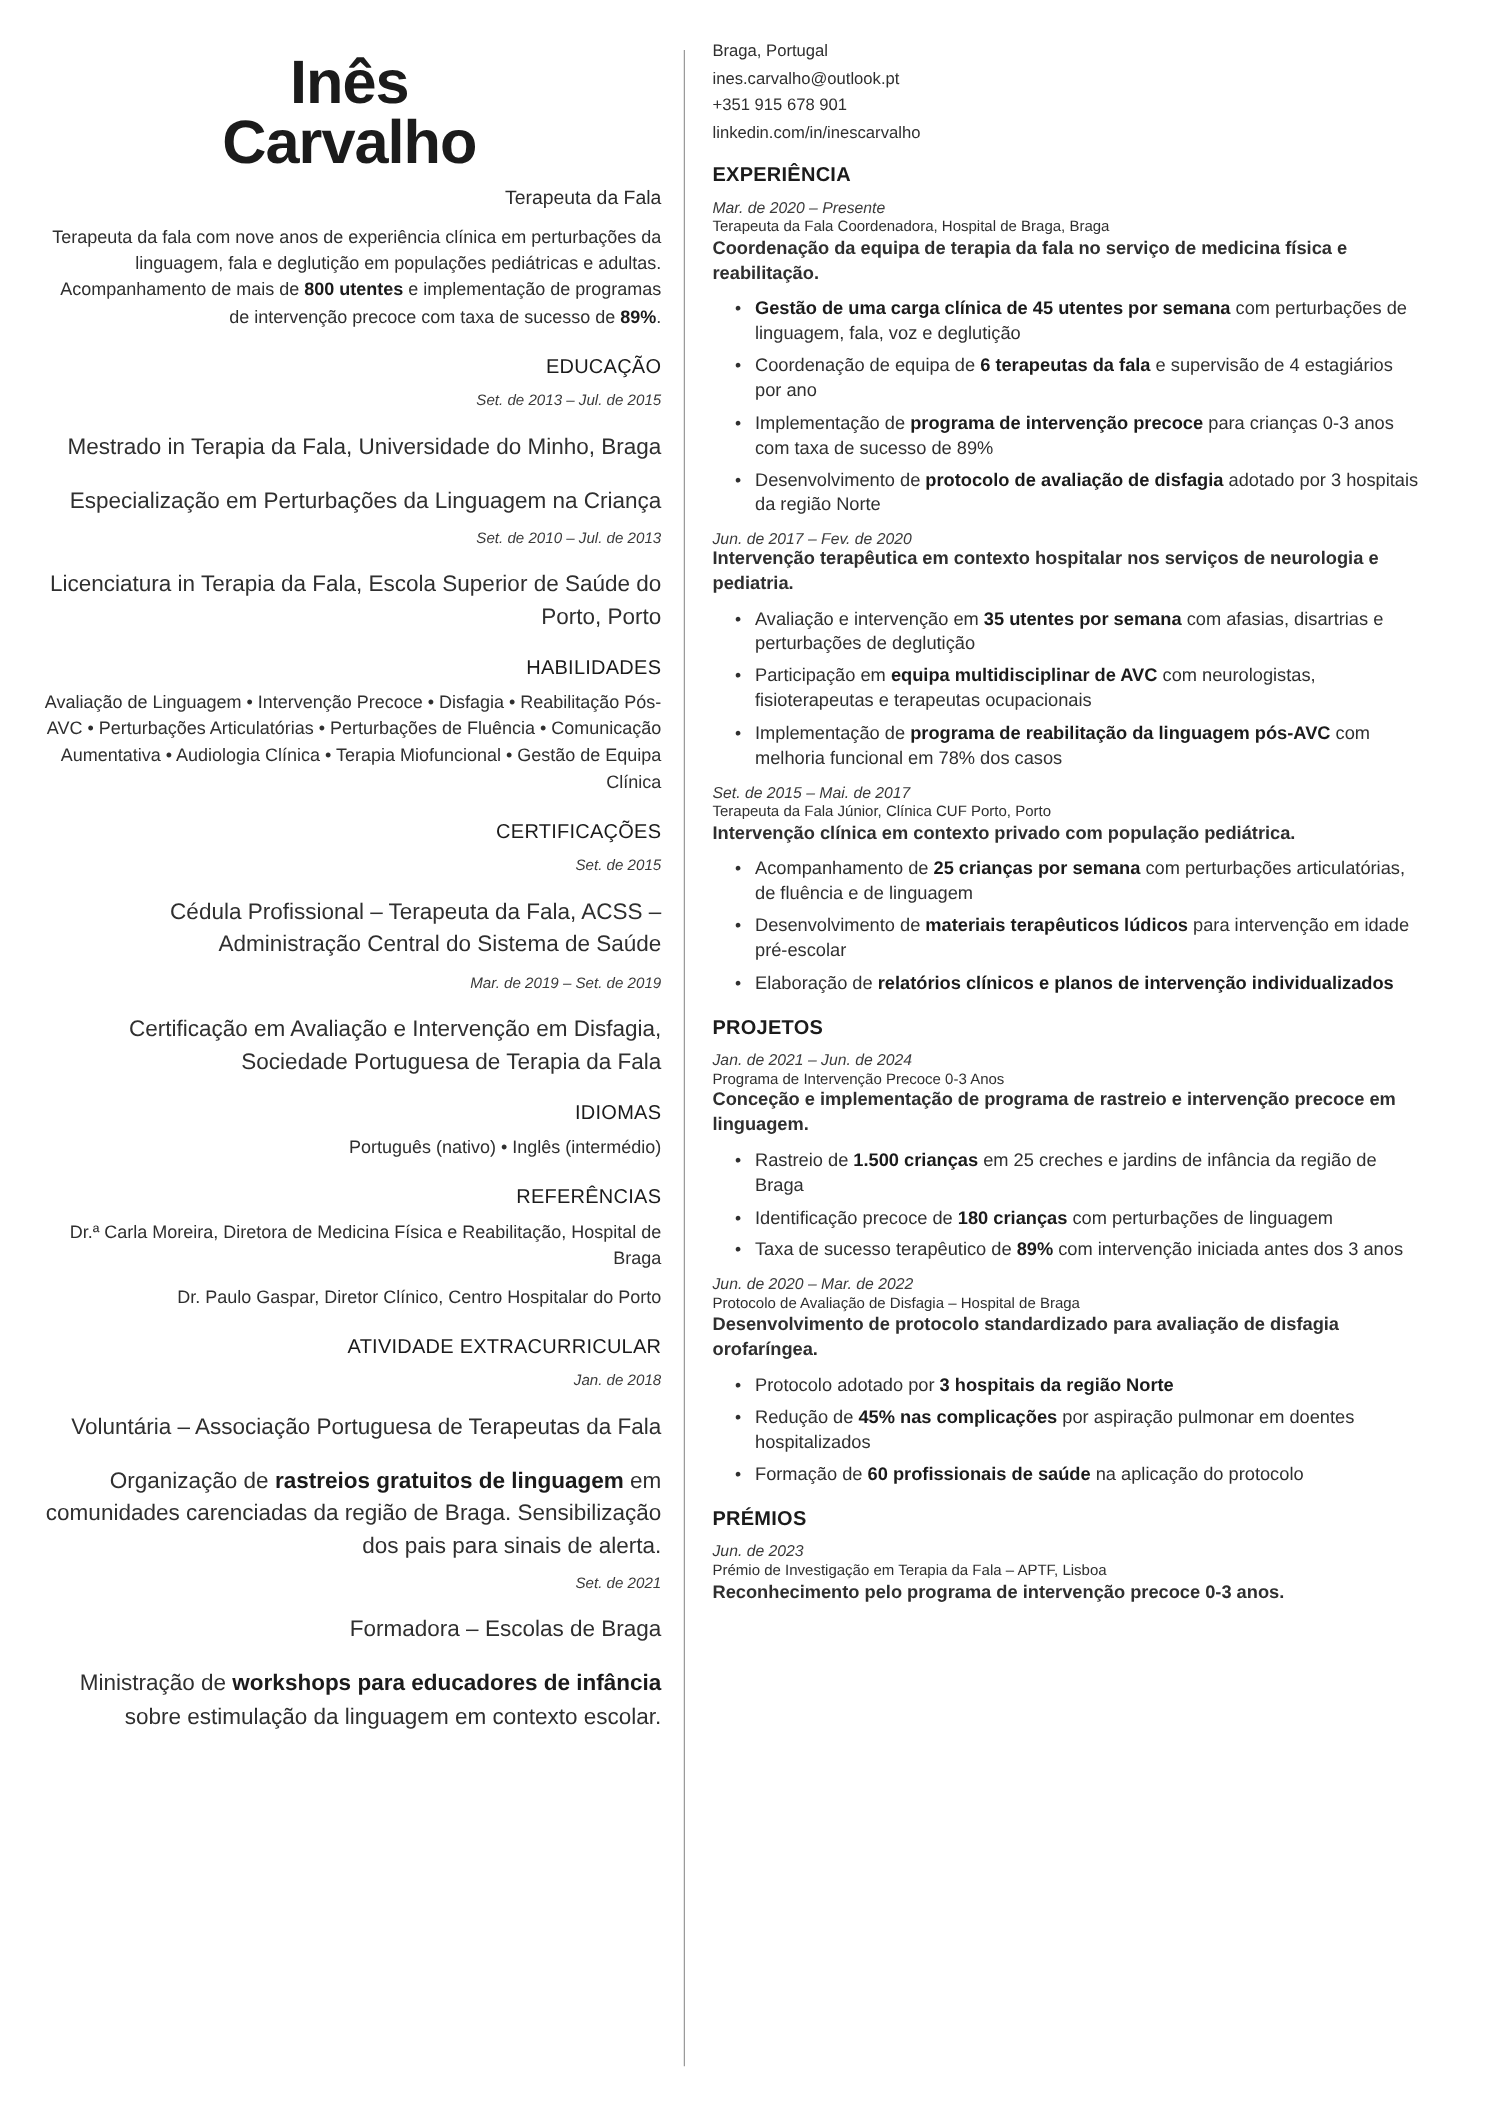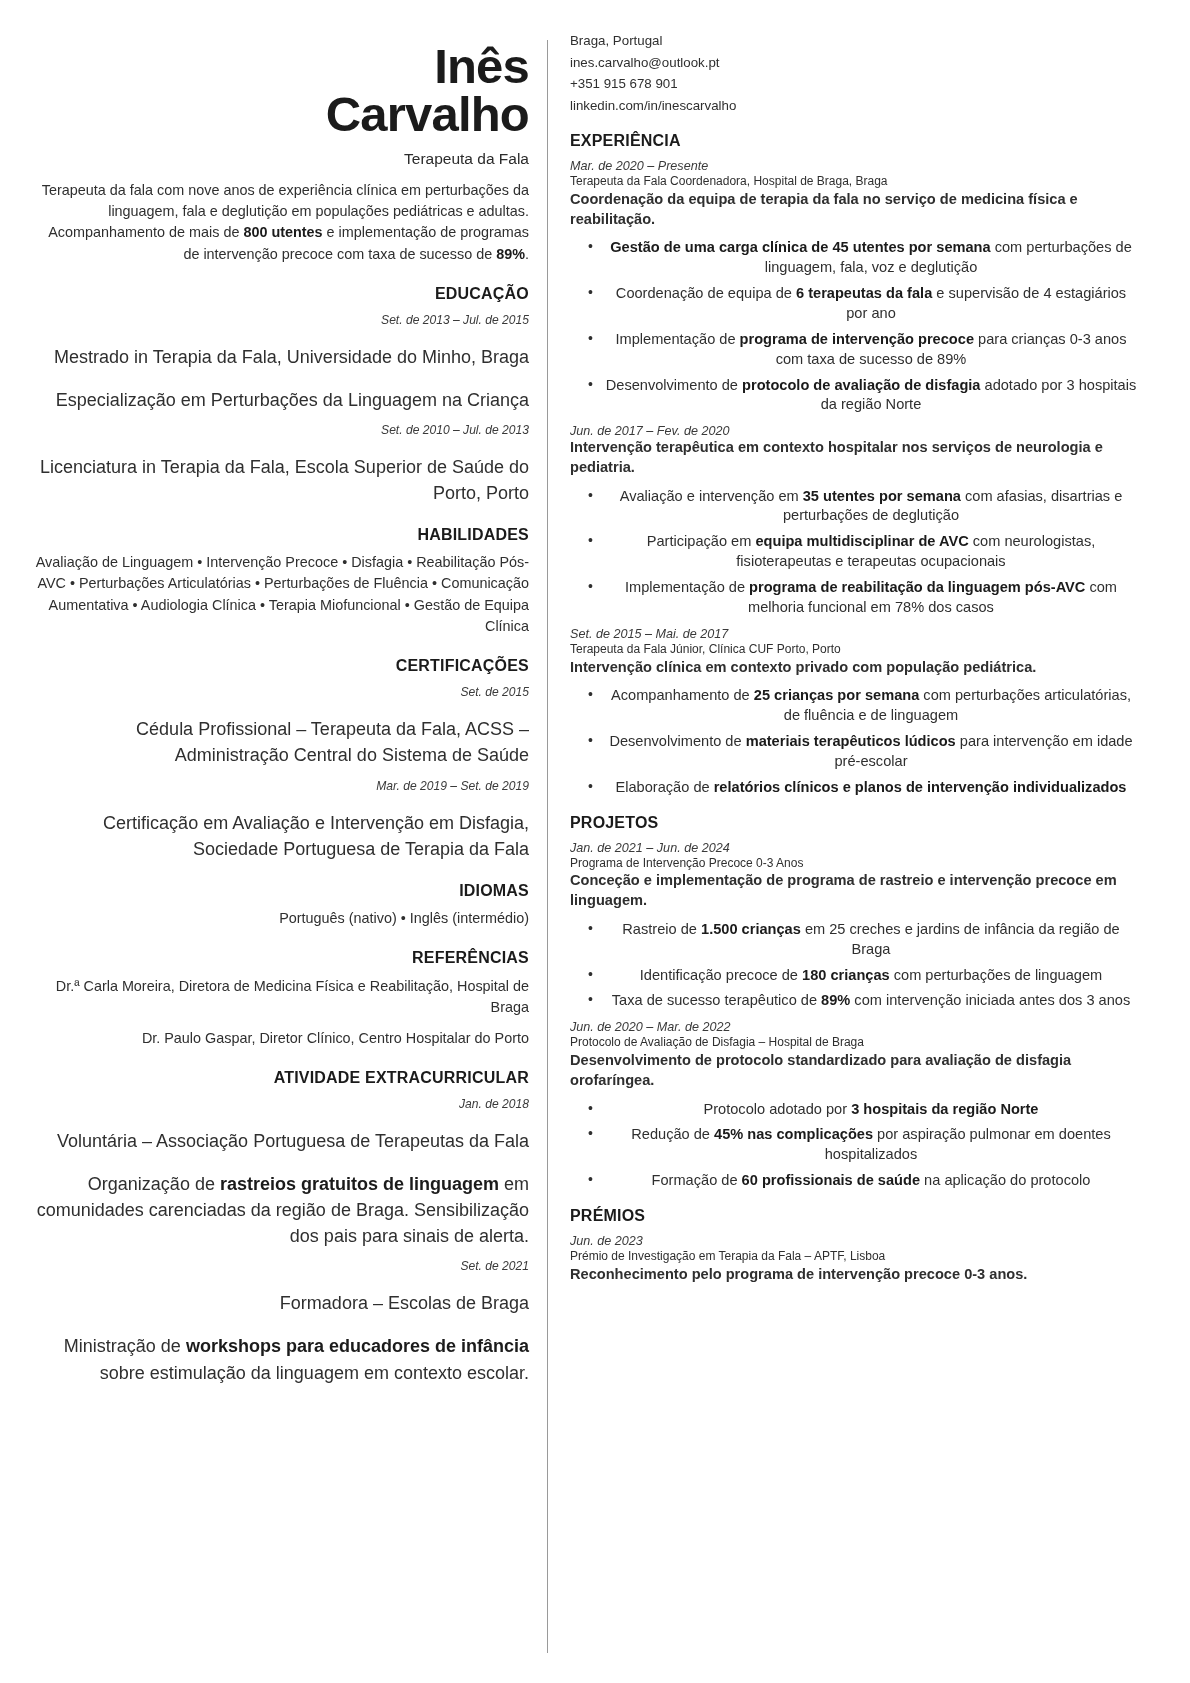--- a/index.html
+++ b/index.html
@@ -31,38 +31,38 @@
   }
   .name-block {
     margin-top: 12px;
   }
   .name {
     font-size: 49px;
     line-height: 0.98;
     font-weight: 800;
     letter-spacing: -0.8px;
     color: #1b1b1b;
-    text-align: right;
+    text-align: center;
   }
   .name-line { display: block; }
   .job-title {
     font-size: 15.5px;
     margin-top: 12px;
     color: #2b2b2b;
     font-weight: 400;
   }
   .summary {
     font-size: 14.4px;
     line-height: 1.47;
     margin-top: 12px;
     color: #2f2f2f;
   }
   .l-section-title {
     font-size: 16px;
-    font-weight: 700;
+    font-weight: 400;
     letter-spacing: 0.2px;
     color: #1b1b1b;
     margin-top: 20px;
     margin-bottom: 2px;
   }
   .l-date {
     font-size: 12.1px;
     font-style: italic;
     color: #3a3a3a;
     margin-top: 10px;
@@ -127,21 +127,20 @@
   .r-desc {
     font-size: 14.6px;
     line-height: 1.35;
     color: #2f2f2f;
     font-weight: bold;
   }
   ul.bullets {
     margin: 9px 0 0 0;
     padding-left: 18px;
     list-style: none;
-    text-align: center;
   }
   ul.bullets > li {
     position: relative;
     font-size: 14.6px;
     line-height: 1.36;
     color: #2f2f2f;
     margin-bottom: 6px;
     padding-left: 16px;
   }
   ul.bullets > li::before {

